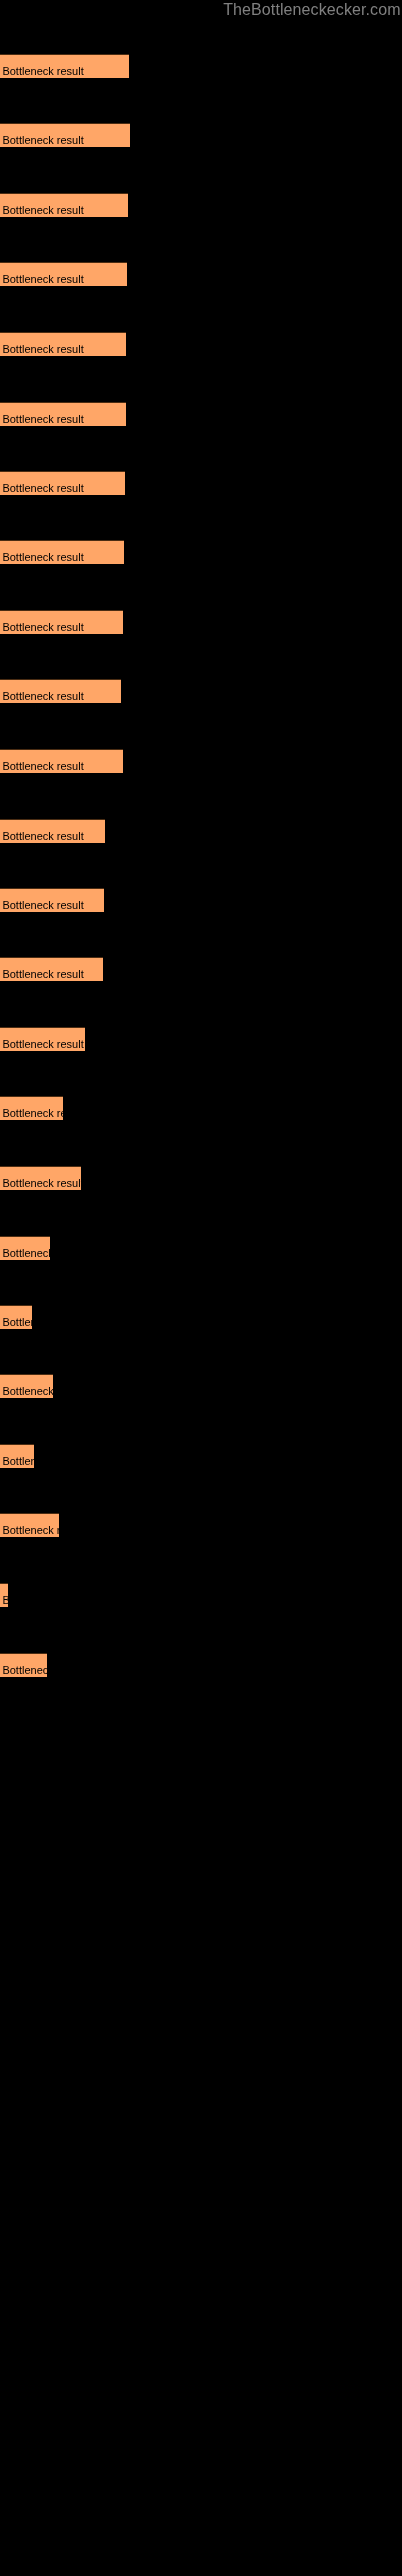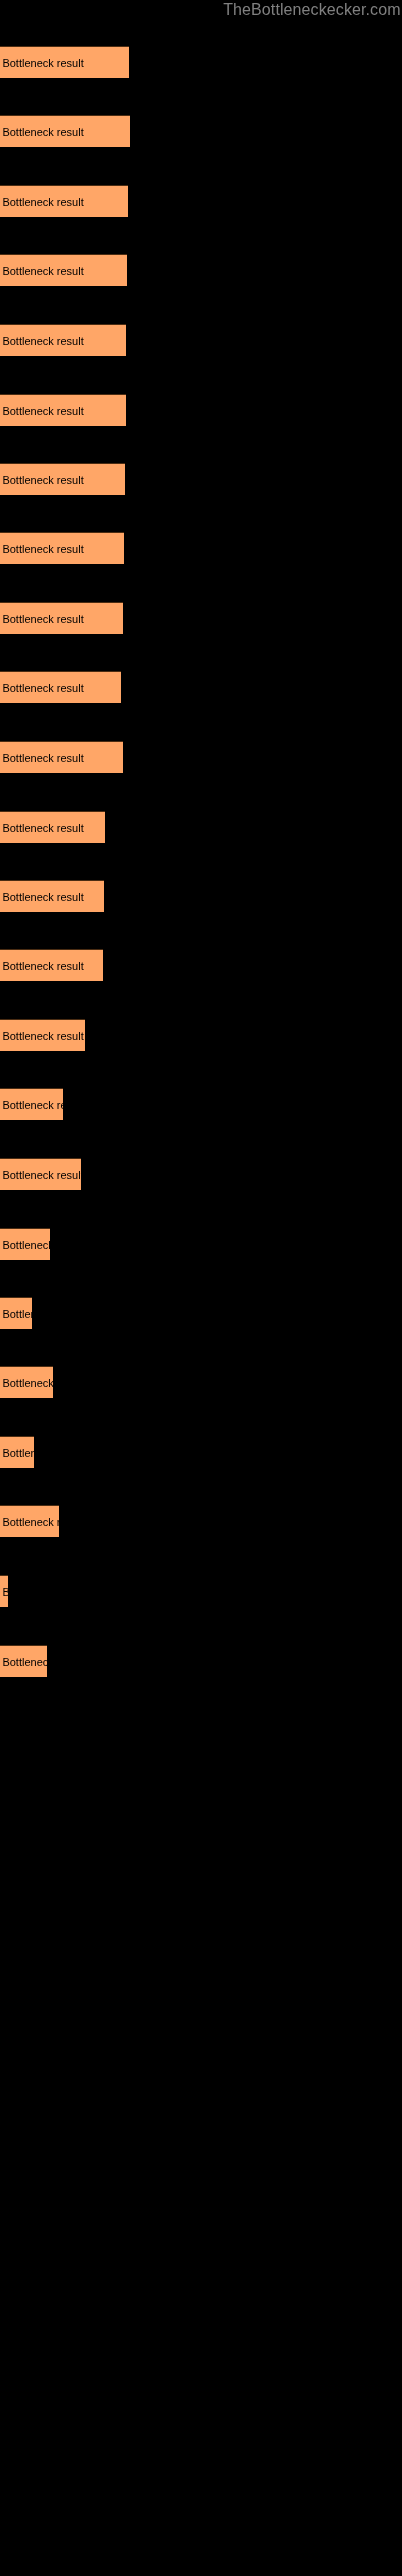--- a/index.html
+++ b/index.html
@@ -33,21 +33,21 @@
     height: 2576px;
   }
   .bar-row {
     position: absolute;
     left: 0;
     height: 32px;
   }
   .bar {
     position: absolute;
     left: 0;
-    top: 0;
+    top: 8px;
     height: 100%;
     box-sizing: border-box;
     background: #FFA667;
     border-top: 1.6px solid #4a2c12;
     overflow: visible;
     text-decoration: underline;
   }
   .bar-label {
     position: absolute;
     left: 2.4px;

